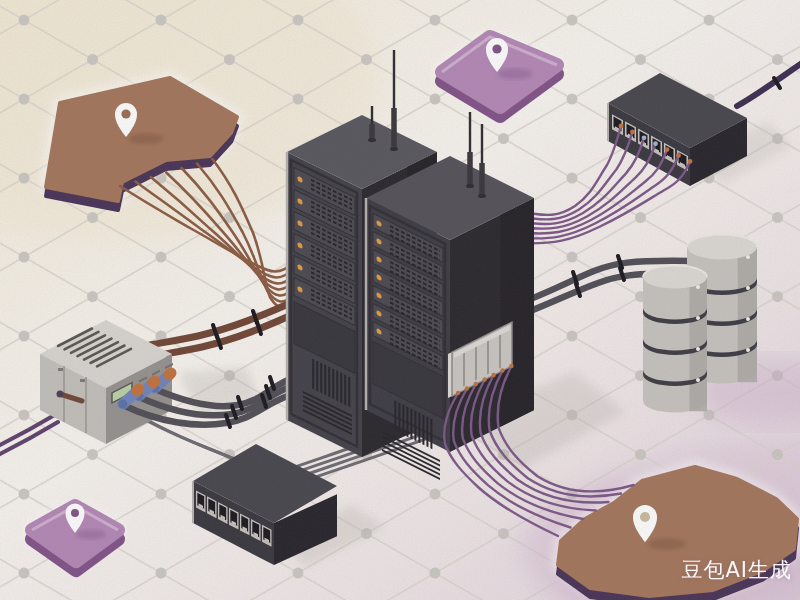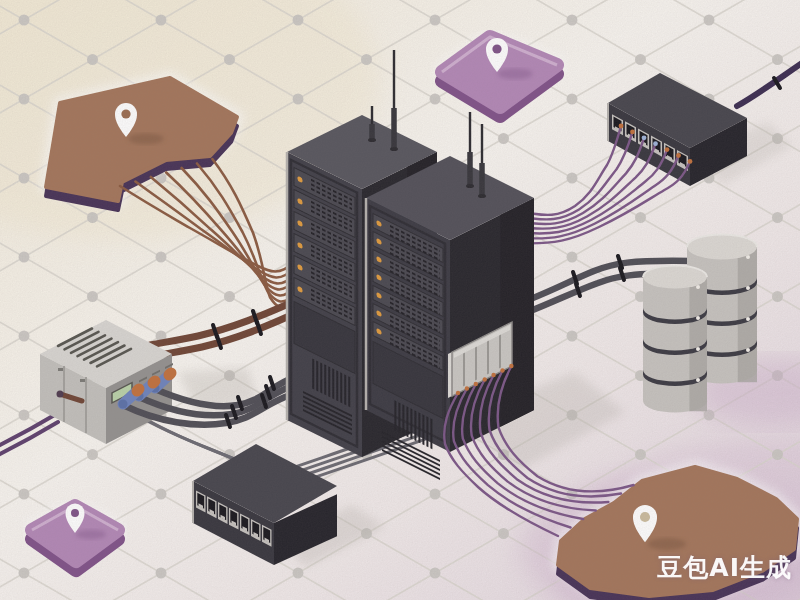--- a/index.html
+++ b/index.html
@@ -1,20 +1,20 @@
 <!DOCTYPE html>
 <html style="--bg_cream: #f3ecda; --bg_white: #f8f5f0; --bg_lavender: #e0d2de; --grid_line: #d8d4cd; --grid_dot: #c9c6c2; --land_brown: #a3755a; --land_edge_purple: #463156; --platform_purple: #b287b6; --platform_side: #7f5188; --platform_highlight: #d2b4d3; --pin_white: #ffffff; --server_front: #3f3e47; --server_front2: #3a3942; --server_side: #26252b; --server_top: #56555d; --server_top2: #514f58; --led_orange: #e09b3d; --row_fill: #48474f; --panel_dark: #34333b; --slot_dark: #201f25; --edge_light: #b5b2ae; --router_top: #d8d6d2; --router_left: #c2c0bc; --router_front: #93918f; --lcd_green: #b9d2a8; --connector_blue: #6d83bd; --connector_blue_dark: #5a70a8; --connector_orange: #c1703c; --switch_top: #45444c; --switch_front: #36353d; --switch_side: #232229; --port_frame: #c6c3bf; --port_inner: #17161c; --db_top: #dcd9d4; --db_body: #c6c3bf; --db_side: #a9a6a2; --db_groove: #3a3942; --db_led: #f2efe9; --cable_brown: #8a5a40; --cable_brown_thick: #6e4434; --cable_gray: #4e4d55; --cable_gray_thin: #6b6a72; --cable_purple: #7b5687; --cable_purple_pair: #5d3f6d; --cable_purple_thick: #3a2b50; --clip_black: #17161c; --shadow_gray: #b5b0aa; --shadow_purple: #c8a8c8; --pin_shadow_brown: #7c5640; --pin_shadow_purple: #8a5f92; --pin_hole_brown: #9b6c50; --pin_hole_tan: #cbbc9e; --pin_hole_purple: #7e5287;"><head>
 <meta charset="utf-8">
 <style>
   html,body{margin:0;padding:0;background:#555;}
   .stage{position:relative;width:800px;height:600px;overflow:hidden;
          font-family:"DejaVu Sans","Liberation Sans",sans-serif;}
   .stage svg{position:absolute;left:0;top:0;}
   .watermark{position:absolute;right:8px;bottom:16px;z-index:50;
-    font-size:25px;font-weight:bold;letter-spacing:1px;
+    font-size:21px;font-weight:normal;letter-spacing:1px;
     color:rgba(255,255,255,0.95);text-shadow:0 0 4px rgba(120,90,120,0.45);
     font-family:"DejaVu Sans","Liberation Sans",sans-serif;}
   .grid-line{stroke:var(--grid_line);stroke-width:1.6;stroke-opacity:0.8;fill:none;}
   .grid-dot{fill:var(--grid_dot);fill-opacity:0.95;}
 </style>
 </head>
 <body>
 
 <div class="stage">
 <svg id="scene" width="800" height="600" viewBox="0 0 800 600">

